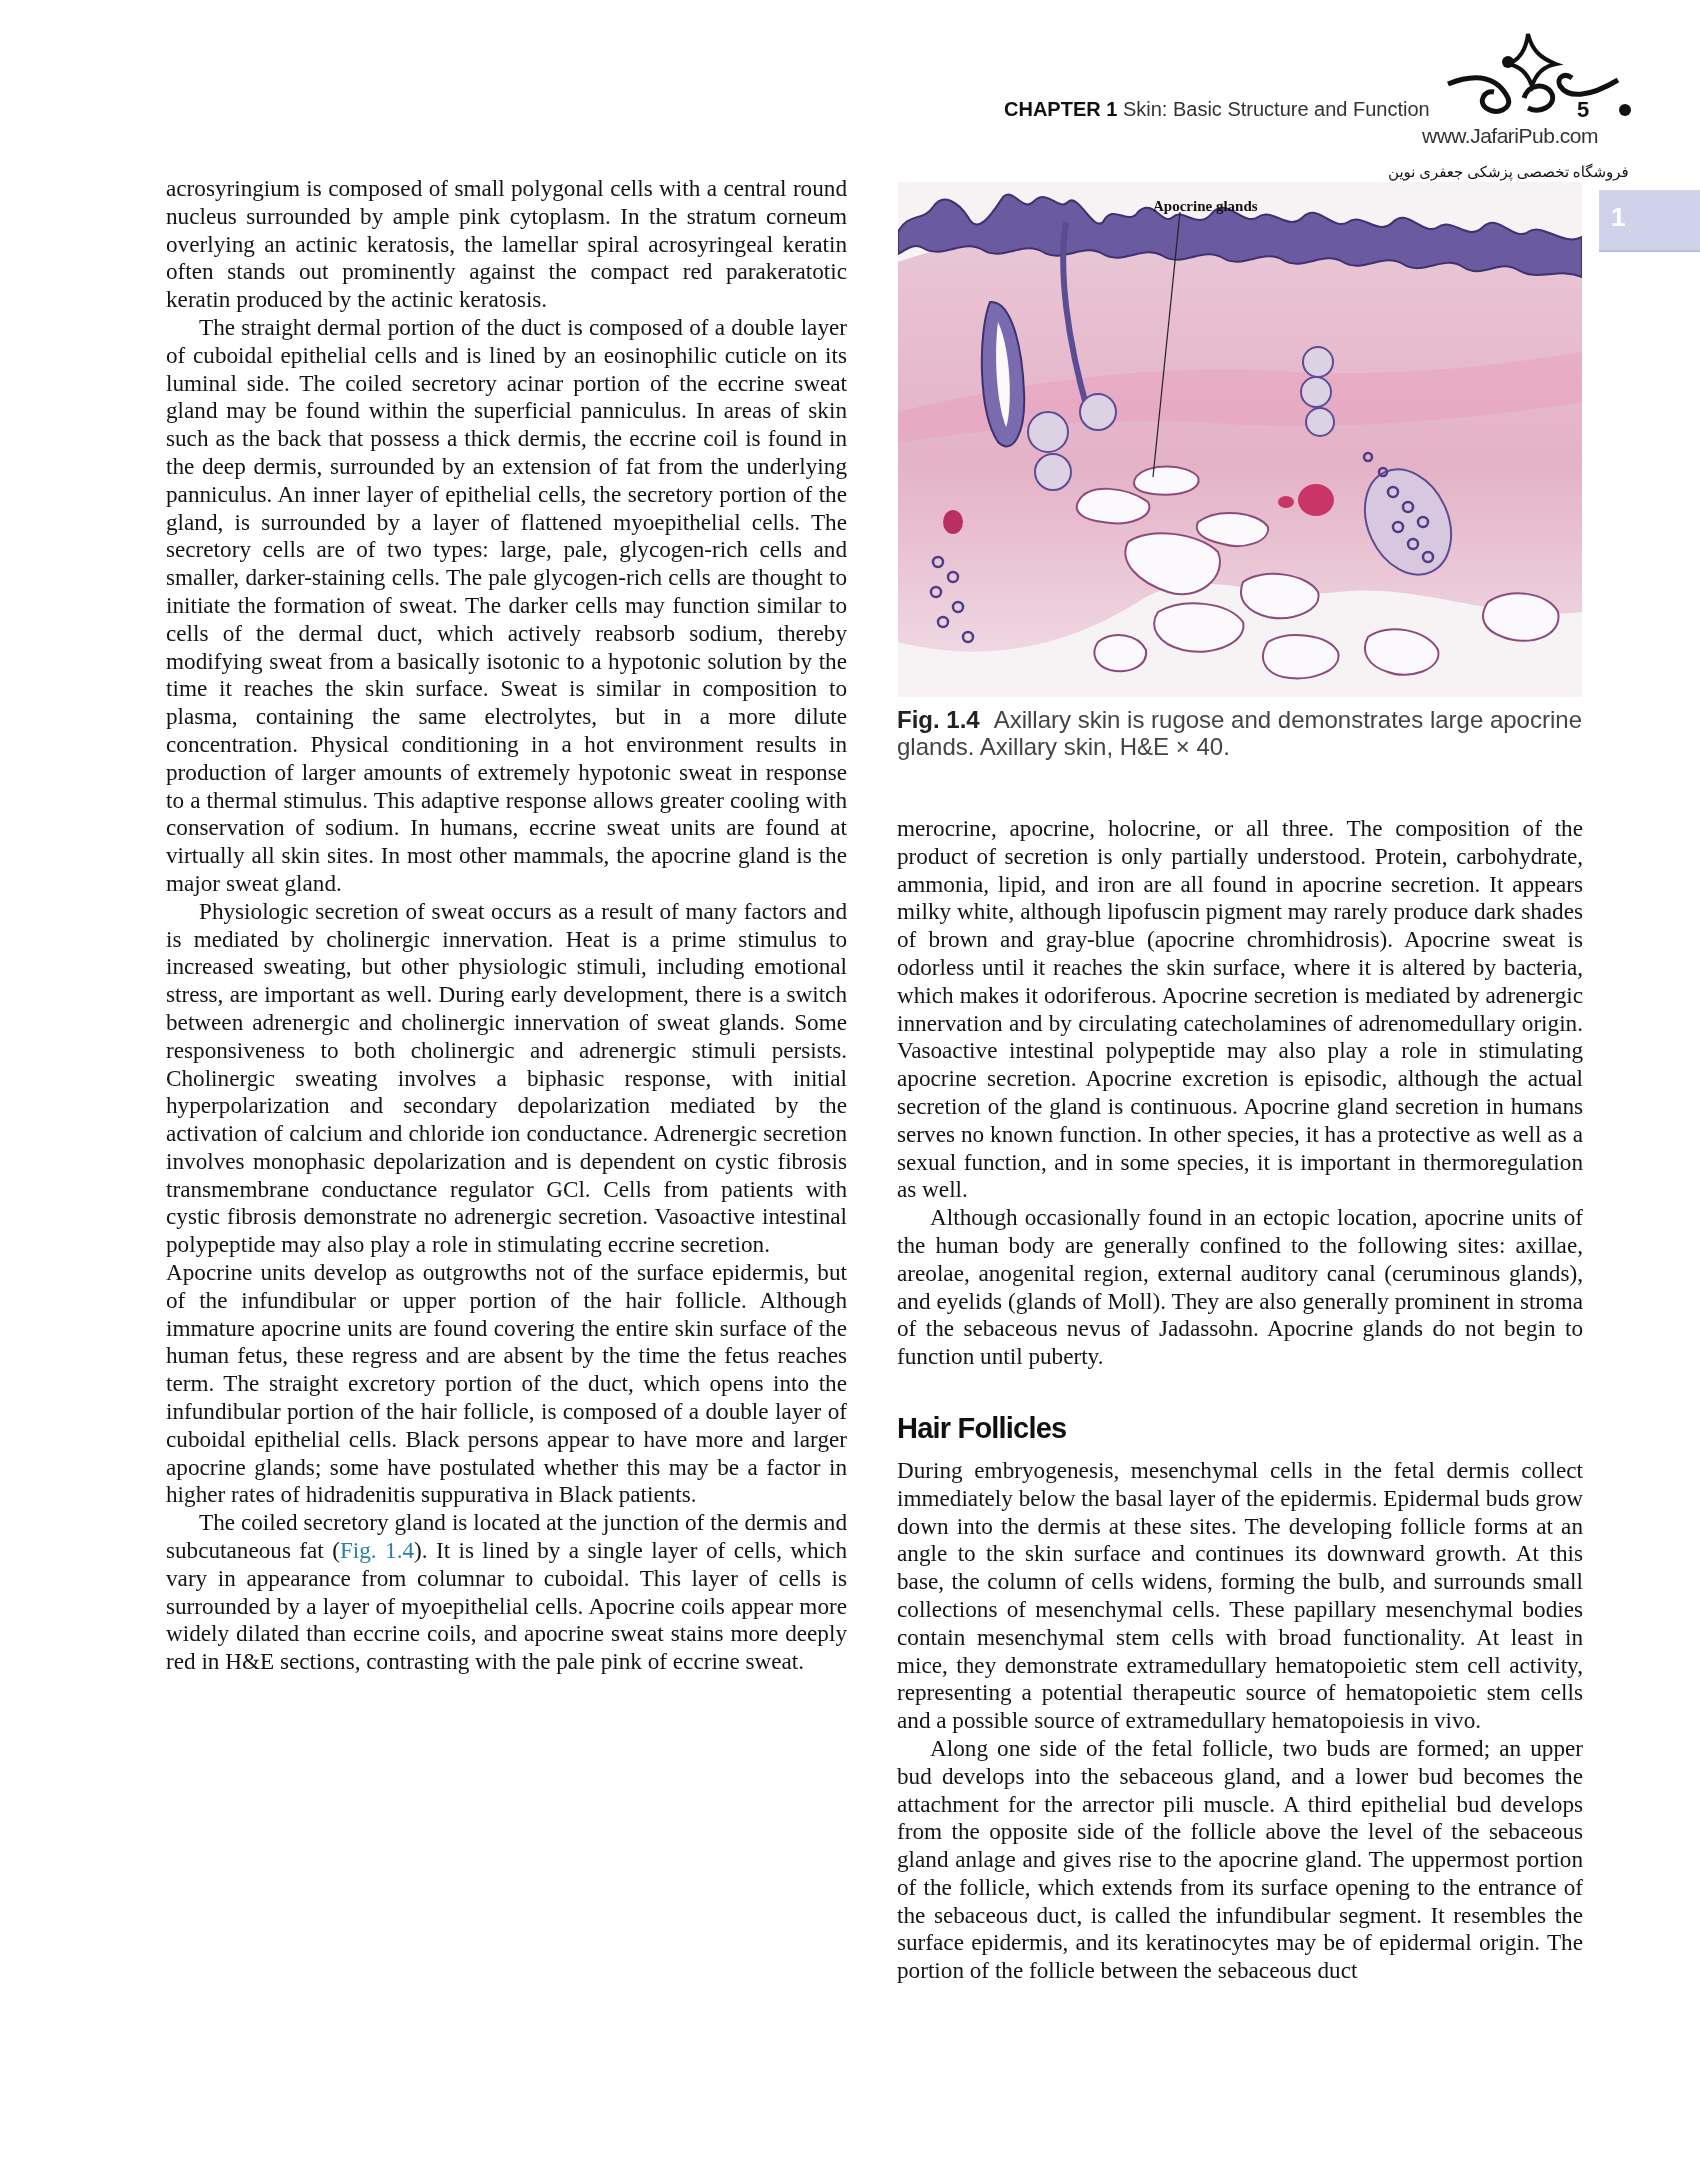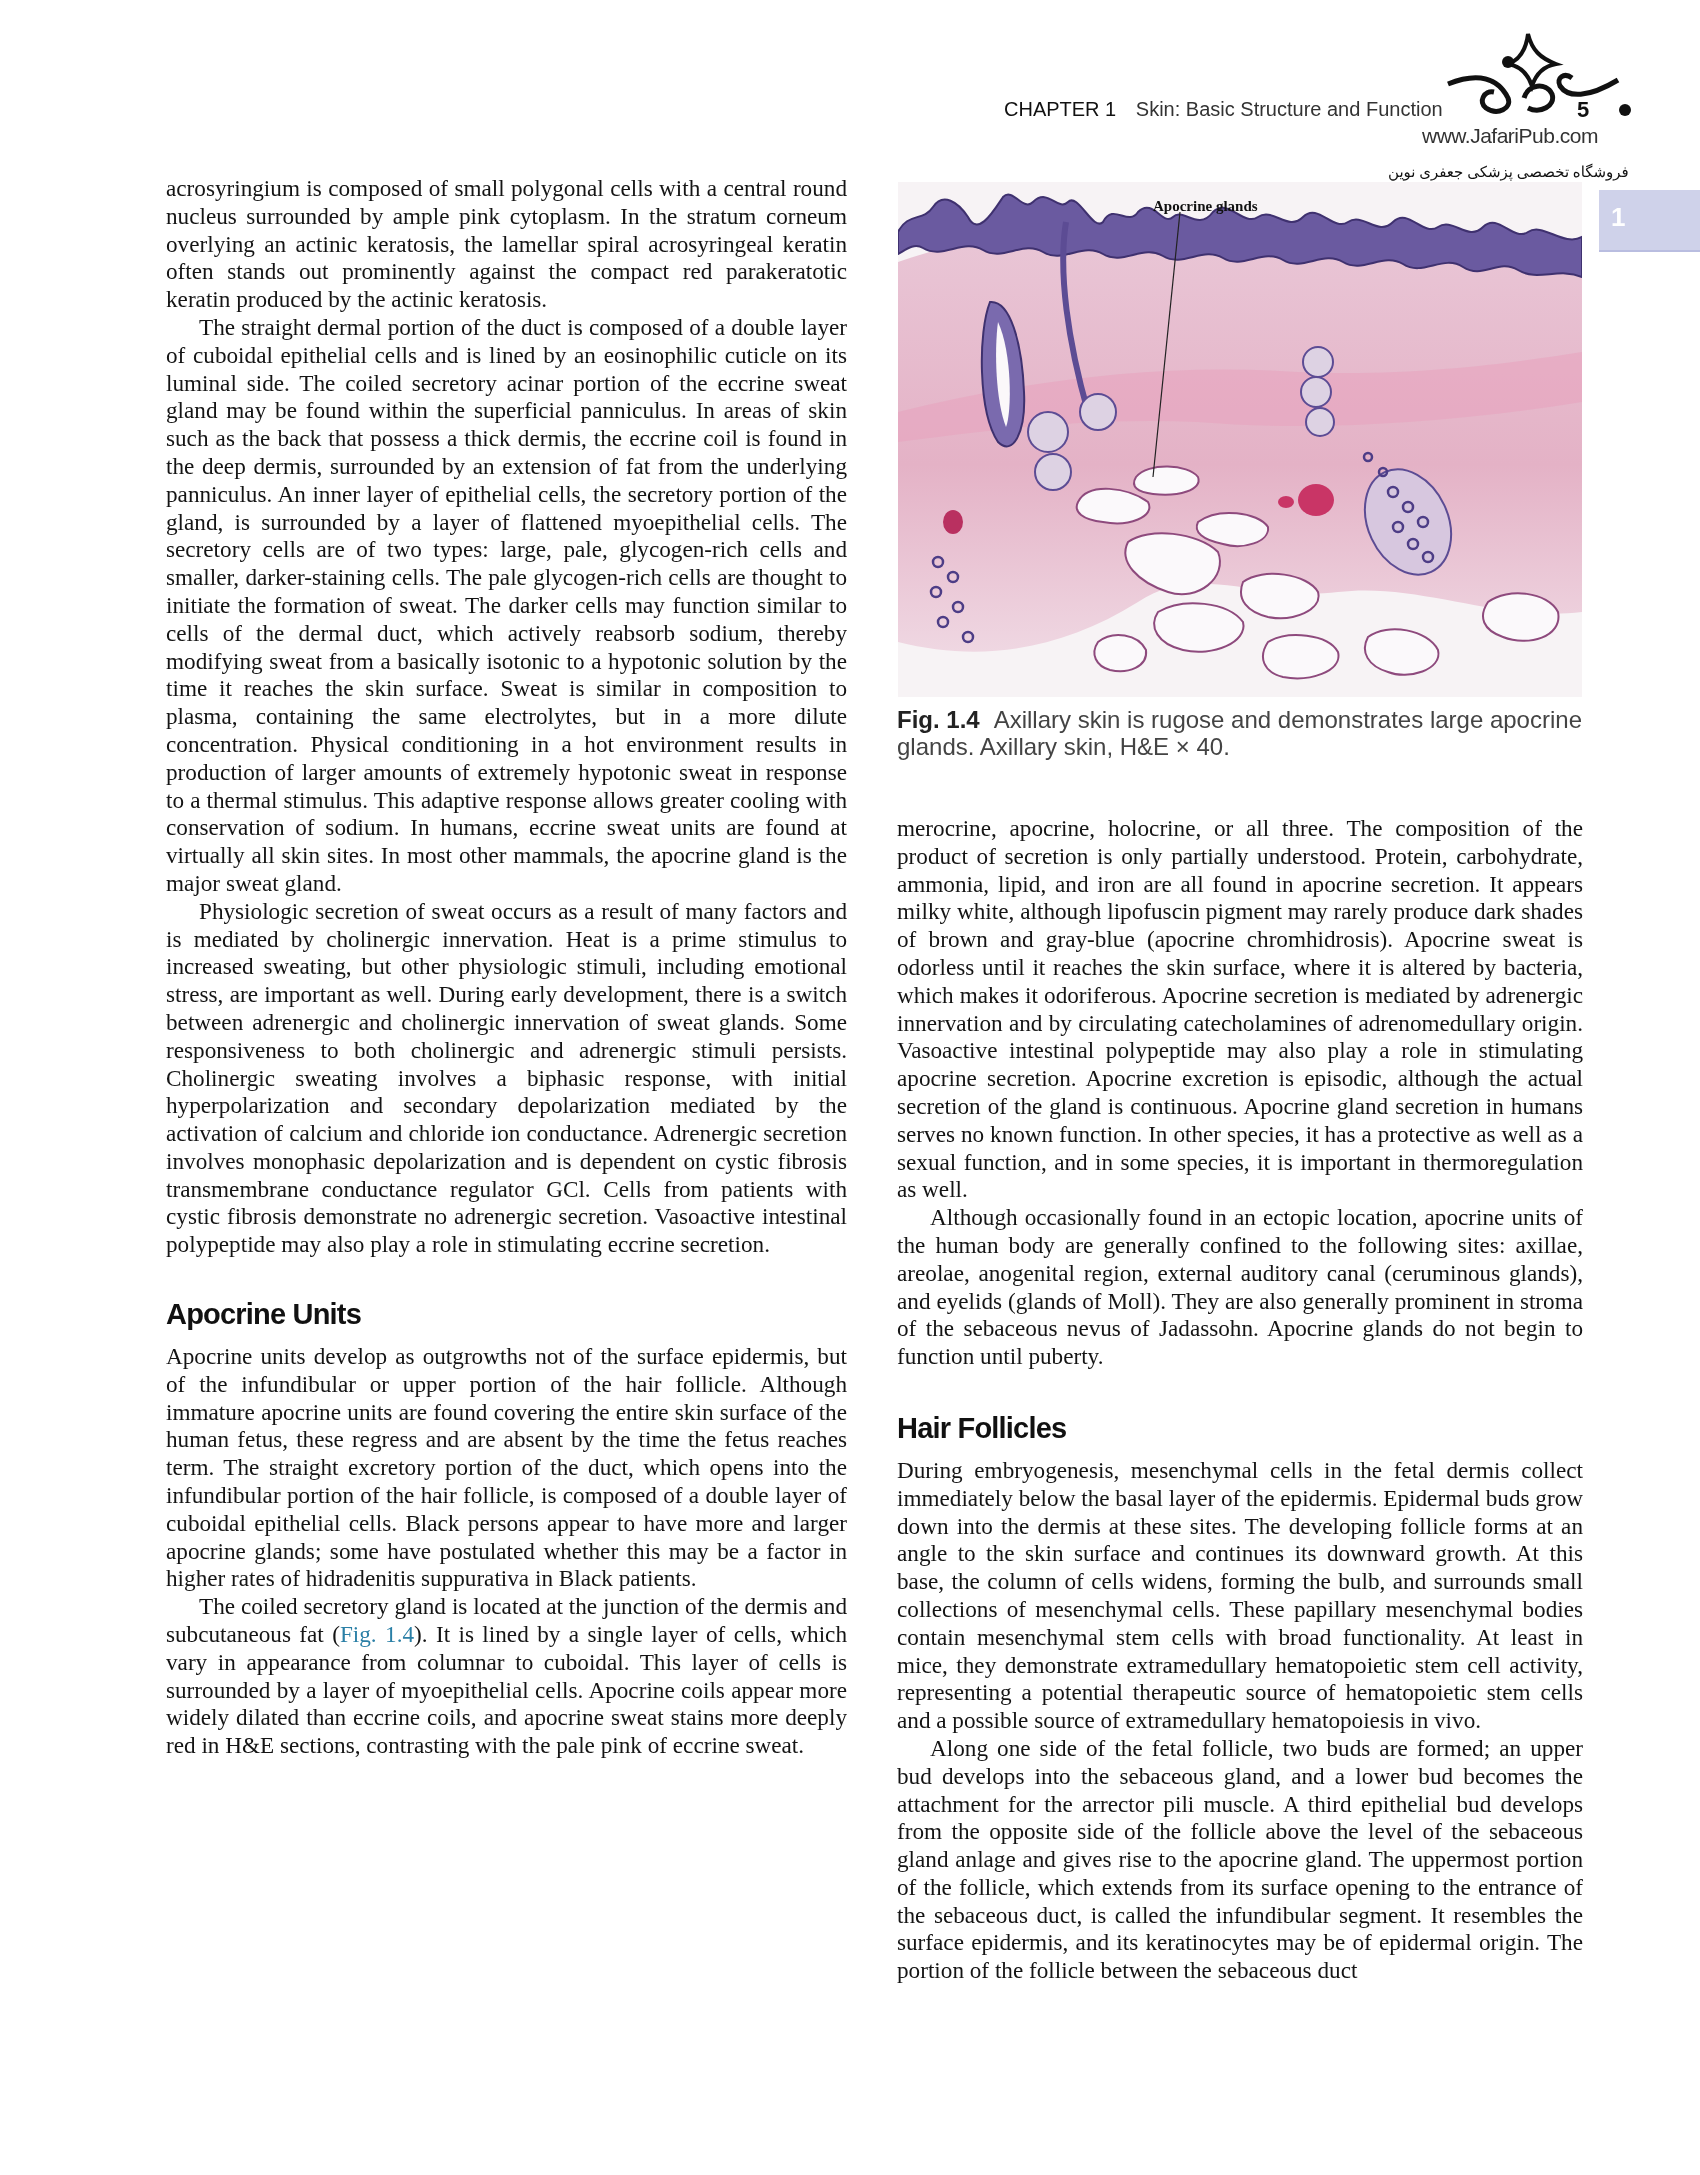--- a/index.html
+++ b/index.html
@@ -4,21 +4,21 @@
   <style>
     html, body { margin: 0; padding: 0; background: #ffffff; }
     body { width: 1700px; height: 2175px; position: relative; overflow: hidden; color: #111; }
 
     
     .running-head {
       position: absolute; left: 1004px; top: 98px;
       font-family: "Liberation Sans", sans-serif; font-size: 20px; color: #222;
       white-space: nowrap;
     }
-    .running-head .chap { font-weight: normal; margin-right: 14px; color: #111; }
+    .running-head .chap { font-weight: bold; color: #111; }
     .running-head .title { color: #333; }
     .page-num {
       position: absolute; left: 1577px; top: 97px;
       font-family: "Liberation Sans", sans-serif; font-size: 22px; font-weight: bold; color: #111;
     }
 
     
     .logo { position: absolute; left: 1428px; top: 28px; width: 210px; height: 90px; }
     .logo-url {
       position: absolute; left: 1422px; top: 124px;
@@ -162,21 +162,20 @@
   </svg>
 </div>
 <div class="fig-caption">
   <span class="fig-label">Fig. 1.4</span><span>Axillary skin is rugose and demonstrates large apocrine glands. Axillary skin, H&amp;E × 40.</span>
 </div>
 
 <div class="col col-left">
   <p class="noindent">acrosyringium is composed of small polygonal cells with a cen­tral round nucleus surrounded by ample pink cytoplasm. In the stratum corneum overlying an actinic keratosis, the lamel­lar spiral acrosyringeal keratin often stands out prominently against the compact red parakeratotic keratin produced by the actinic keratosis.</p>
   <p class="indent">The straight dermal portion of the duct is composed of a double layer of cuboidal epithelial cells and is lined by an eosin­ophilic cuticle on its luminal side. The coiled secretory acinar portion of the eccrine sweat gland may be found within the superficial panniculus. In areas of skin such as the back that pos­sess a thick dermis, the eccrine coil is found in the deep dermis, surrounded by an extension of fat from the underlying pannicu­lus. An inner layer of epithelial cells, the secretory portion of the gland, is surrounded by a layer of flattened myoepithelial cells. The secretory cells are of two types: large, pale, glycogen-rich cells and smaller, darker-staining cells. The pale glycogen-rich cells are thought to initiate the formation of sweat. The darker cells may function similar to cells of the dermal duct, which actively reabsorb sodium, thereby modifying sweat from a basi­cally isotonic to a hypotonic solution by the time it reaches the skin surface. Sweat is similar in composition to plasma, contain­ing the same electrolytes, but in a more dilute concentration. Physical conditioning in a hot environment results in produc­tion of larger amounts of extremely hypotonic sweat in response to a thermal stimulus. This adaptive response allows greater cooling with conservation of sodium. In humans, eccrine sweat units are found at virtually all skin sites. In most other mam­mals, the apocrine gland is the major sweat gland.</p>
   <p class="indent">Physiologic secretion of sweat occurs as a result of many fac­tors and is mediated by cholinergic innervation. Heat is a prime stimulus to increased sweating, but other physiologic stimuli, including emotional stress, are important as well. During early development, there is a switch between adrenergic and cho­linergic innervation of sweat glands. Some responsiveness to both cholinergic and adrenergic stimuli persists. Cholinergic sweating involves a biphasic response, with initial hyperpolar­ization and secondary depolarization mediated by the activation of calcium and chloride ion conductance. Adrenergic secretion involves monophasic depolarization and is dependent on cystic fibrosis transmembrane conductance regulator GCl. Cells from patients with cystic fibrosis demonstrate no adrenergic secre­tion. Vasoactive intestinal polypeptide may also play a role in stimulating eccrine secretion.</p>
-  <h2 class="section-heading" style="margin-top:38px;margin-bottom:12px;">Apocrine Units</h2>
   <p class="noindent">Apocrine units develop as outgrowths not of the surface epi­dermis, but of the infundibular or upper portion of the hair follicle. Although immature apocrine units are found covering the entire skin surface of the human fetus, these regress and are absent by the time the fetus reaches term. The straight excretory portion of the duct, which opens into the infundibular portion of the hair follicle, is composed of a double layer of cuboidal epi­thelial cells. Black persons appear to have more and larger apo­crine glands; some have postulated whether this may be a factor in higher rates of hidradenitis suppurativa in Black patients.</p>
   <p class="indent"><span>The coiled secretory gland is located at the junction of the dermis and subcutaneous fat (</span><span class="xref">Fig. 1.4</span><span>). It is lined by a single layer of cells, which vary in appearance from columnar to cuboidal. This layer of cells is surrounded by a layer of myoepithelial cells. Apocrine coils appear more widely dilated than eccrine coils, and apocrine sweat stains more deeply red in H&amp;E sections, contrasting with the pale pink of eccrine sweat.</span></p>
 </div>
 
 <div class="col col-right" style="top:815px;">
   <p class="noindent">merocrine, apocrine, holocrine, or all three. The composition of the product of secretion is only partially understood. Protein, carbohydrate, ammonia, lipid, and iron are all found in apocrine secretion. It appears milky white, although lipofuscin pigment may rarely produce dark shades of brown and gray-blue (apo­crine chromhidrosis). Apocrine sweat is odorless until it reaches the skin surface, where it is altered by bacteria, which makes it odoriferous. Apocrine secretion is mediated by adrenergic innervation and by circulating catecholamines of adrenomed­ullary origin. Vasoactive intestinal polypeptide may also play a role in stimulating apocrine secretion. Apocrine excretion is epi­sodic, although the actual secretion of the gland is continuous. Apocrine gland secretion in humans serves no known function. In other species, it has a protective as well as a sexual function, and in some species, it is important in thermoregulation as well.</p>
   <p class="indent">Although occasionally found in an ectopic location, apocrine units of the human body are generally confined to the following sites: axillae, areolae, anogenital region, external auditory canal (ceruminous glands), and eyelids (glands of Moll). They are also generally prominent in stroma of the sebaceous nevus of Jadas­sohn. Apocrine glands do not begin to function until puberty.</p>
   <h2 class="section-heading" style="margin-top:40px;margin-bottom:12px;">Hair Follicles</h2>
   <p class="noindent">During embryogenesis, mesenchymal cells in the fetal dermis col­lect immediately below the basal layer of the epidermis. Epidermal buds grow down into the dermis at these sites. The developing fol­licle forms at an angle to the skin surface and continues its down­ward growth. At this base, the column of cells widens, forming the bulb, and surrounds small collections of mesenchymal cells. These papillary mesenchymal bodies contain mesenchymal stem cells with broad functionality. At least in mice, they demonstrate extra­medullary hematopoietic stem cell activity, representing a potential therapeutic source of hematopoietic stem cells and a possible source of extramedullary hematopoiesis in vivo.</p>
   <p class="indent">Along one side of the fetal follicle, two buds are formed; an upper bud develops into the sebaceous gland, and a lower bud becomes the attachment for the arrector pili muscle. A third epithelial bud develops from the opposite side of the follicle above the level of the sebaceous gland anlage and gives rise to the apocrine gland. The uppermost portion of the follicle, which extends from its surface opening to the entrance of the sebaceous duct, is called the infundibular segment. It resembles the surface epidermis, and its keratinocytes may be of epidermal origin. The portion of the follicle between the sebaceous duct</p>

